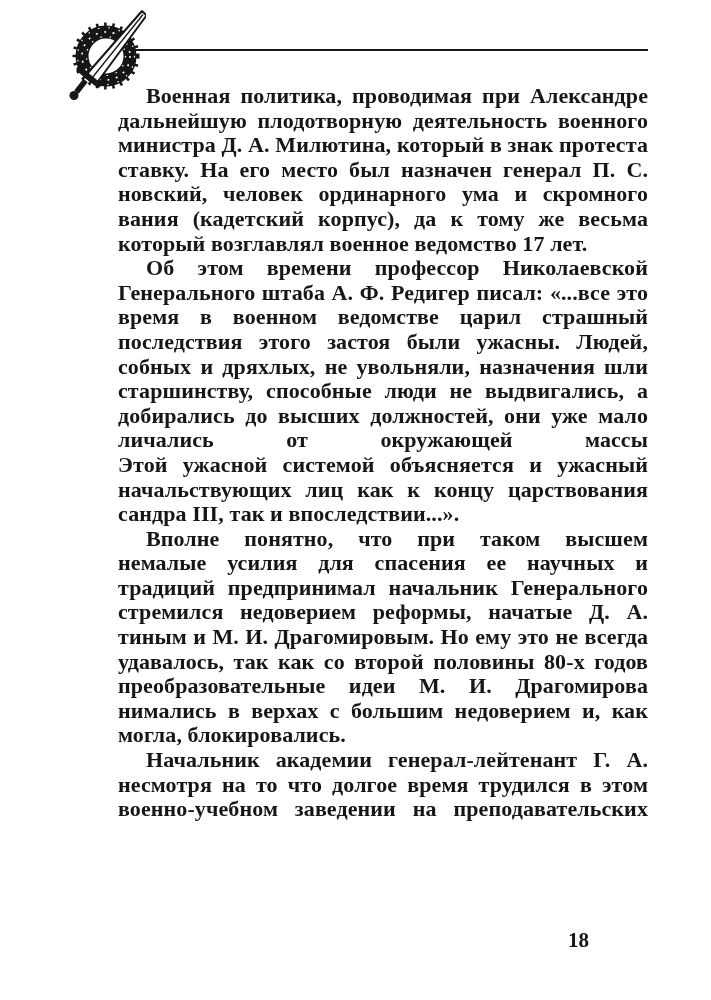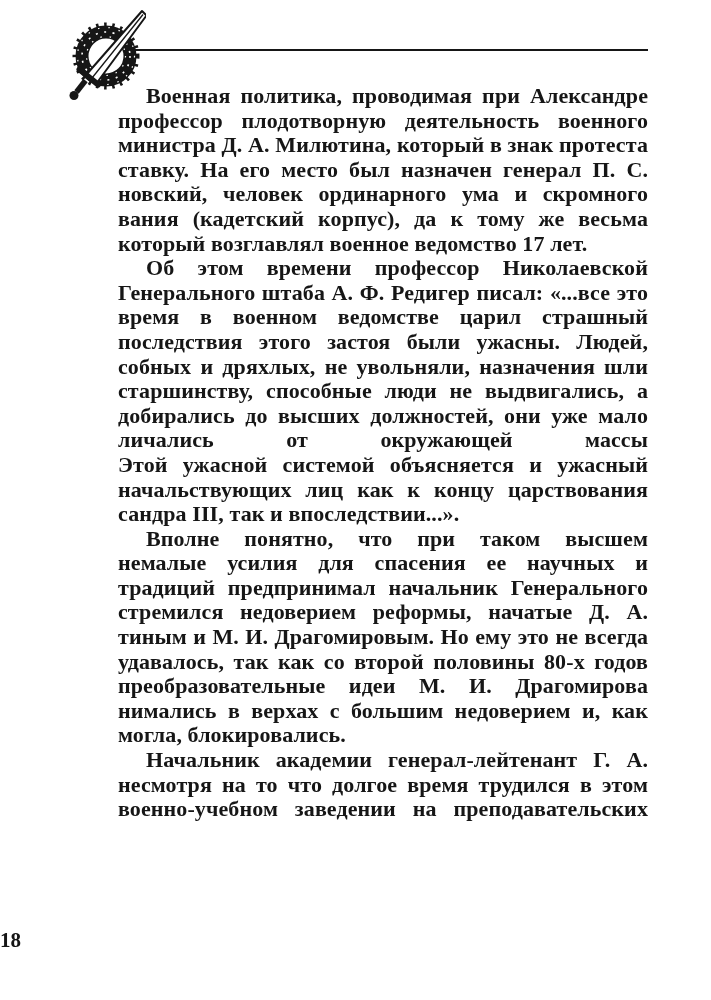--- a/index.html
+++ b/index.html
@@ -34,21 +34,21 @@
     color:var(--ink);
     text-align:justify;
     text-align-last:justify;
     letter-spacing:0.1px;
   }
   .line.indent { text-indent:28px; }
   .line.para-end { text-align-last:left; }
   .page-number {
     position:absolute; top:928px; left:0;
     width:589px;
-    text-align:left;
+    text-align:right;
     font-size:21px;
     font-weight:bold;
     color:var(--ink);
   }
 </style>
 </head>
 <body>
 
 <div class="emblem">
   <svg viewBox="0 0 90 95" width="90" height="95" xmlns="http://www.w3.org/2000/svg" aria-hidden="true">
@@ -70,21 +70,21 @@
     <line x1="29.5" y1="72.5" x2="20.5" y2="84" stroke="#161616" stroke-width="5.5"></line>
 
     <circle cx="18" cy="87.5" r="4.5" fill="#161616"></circle>
   </svg>
 </div>
 
 <div class="header-rule"></div>
 
 <div class="text-block">
     <div class="line indent">Военная политика, проводимая при Александре III,</div>
-    <div class="line">профессор плодотворную деятельность военного</div>
+    <div class="line">дальнейшую плодотворную деятельность военного</div>
     <div class="line">министра Д. А. Милютина, который в знак протеста</div>
     <div class="line">ставку. На его место был назначен генерал П. С. Ван-</div>
     <div class="line">новский, человек ординарного ума и скромного образо-</div>
     <div class="line">вания (кадетский корпус), да к тому же весьма грубый,</div>
     <div class="line para-end">который возглавлял военное ведомство 17 лет.</div>
     <div class="line indent">Об этом времени профессор Николаевской академии</div>
     <div class="line">Генерального штаба А. Ф. Редигер писал: «...все это</div>
     <div class="line">время в военном ведомстве царил страшный застой...</div>
     <div class="line">последствия этого застоя были ужасны. Людей, неспо-</div>
     <div class="line">собных и дряхлых, не увольняли, назначения шли по</div>

